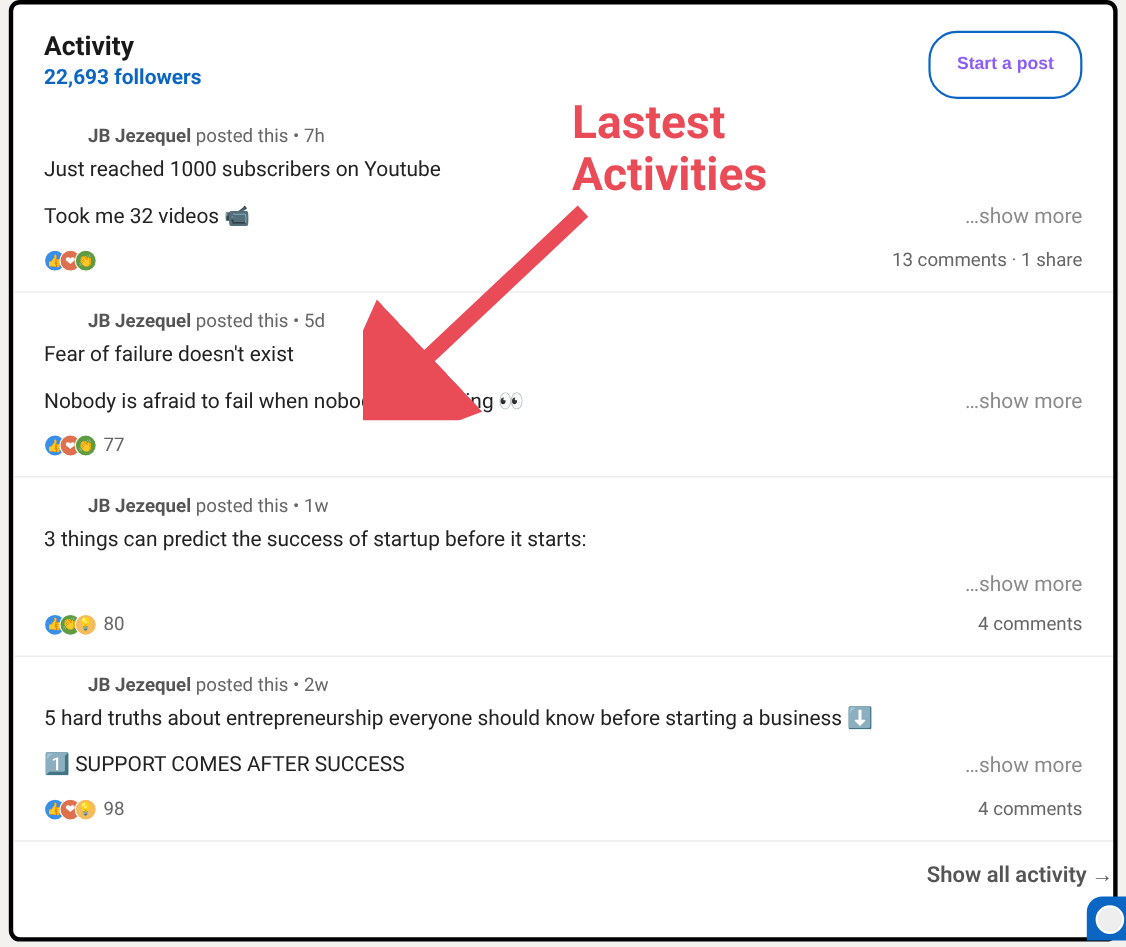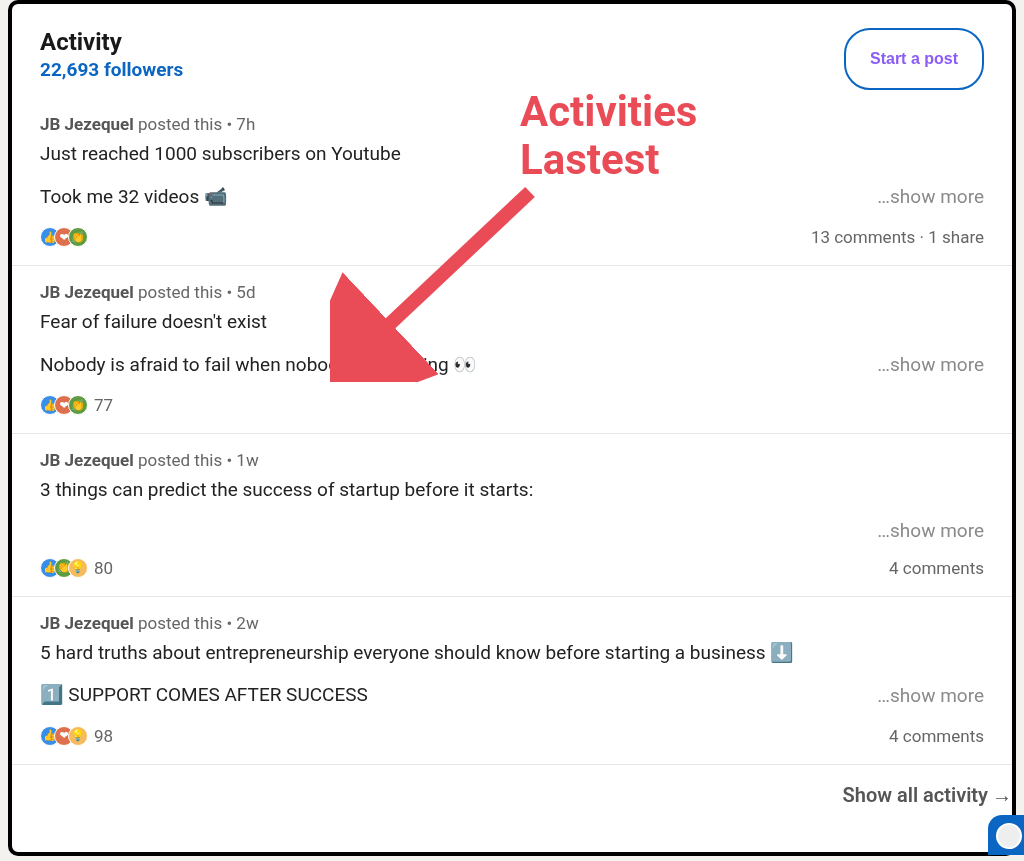--- a/index.html
+++ b/index.html
@@ -50,20 +50,21 @@
     cursor: pointer;
   }
   .post {
     padding: 16px 28px 18px 28px;
     border-bottom: 1px solid #e6e6e6;
   }
   .post-meta {
     font-size: 17px;
     color: #666;
     margin-bottom: 6px;
+    margin-left: 40px;
   }
   .post-meta .author { font-weight: 700; color: #555; }
   .post-body {
     font-size: 19px;
     color: #222;
     line-height: 1.5;
   }
   .body-row {
     display: flex;
     justify-content: space-between;
@@ -266,22 +267,22 @@
     </div>
   </div>
 
   <div class="show-all">
     <span>Show all activity</span><span class="arrow">→</span>
   </div>
 
 </div>
 
 <div class="annotation annotation-text">
+  <div>Lastest</div>
   <div>Activities</div>
-  <div>Lastest</div>
 </div>
 <svg class="annotation-arrow" viewBox="0 0 220 200">
   <defs>
     <marker id="ah" markerWidth="14" markerHeight="14" refX="3" refY="5" orient="auto">
       <polygon points="0,0 12,5 0,10" fill="#e94b57"></polygon>
     </marker>
   </defs>
   <line x1="200" y1="10" x2="30" y2="170" stroke="#e94b57" stroke-width="14" marker-end="url(#ah)"></line>
 </svg>
 

